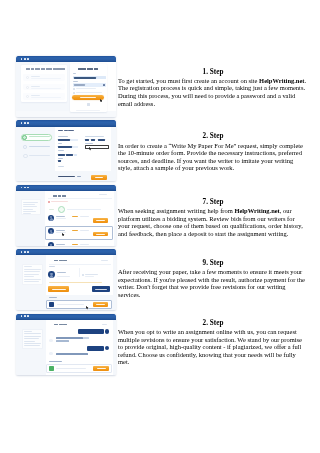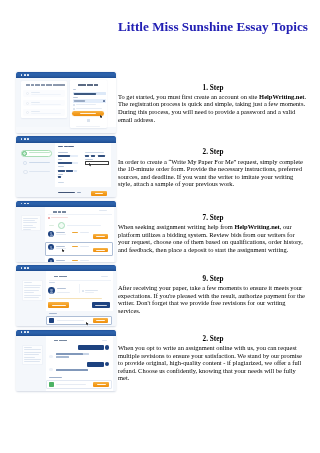--- a/index.html
+++ b/index.html
@@ -4,21 +4,21 @@
 <style>
   html,body{margin:0;padding:0;}
   body{width:320px;height:453px;background:#ffffff;overflow:hidden;
        font-family:"Liberation Serif",serif;-webkit-font-smoothing:antialiased;}
   .page{position:relative;width:320px;height:453px;}
 
   .title{position:absolute;left:118px;top:19px;width:190px;text-align:center;color:#2320b4;
     font-family:"Liberation Serif",serif;font-weight:bold;font-size:13.2px;letter-spacing:0px;
     line-height:15px;white-space:nowrap;}
 
-  .grid{position:absolute;left:16px;top:72px;width:292px;border-collapse:collapse;}
+  .grid{position:absolute;left:16px;top:56px;width:292px;border-collapse:collapse;}
   .row{height:64.4px;}
   .row > td{padding:0;vertical-align:middle;}
   .shotwrap{width:100px;height:61px;vertical-align:top !important;}
   .step{width:190px;padding-left:2px !important;}
   .step .inner{position:relative;}
   .r1 .inner{top:-0.8px;} .r2 .inner{top:-0.5px;} .r3 .inner{top:0.5px;}
   .r4 .inner{top:-2.5px;} .r5 .inner{top:-3.2px;}
   .step h3{margin:0;font-size:7.2px;line-height:8px;font-weight:bold;text-align:center;
            color:#000;font-family:"Liberation Serif",serif;}
   .step p{margin:1.2px 0 0 0;font-size:6.48px;line-height:7.55px;color:#000;text-align:left;
@@ -35,21 +35,20 @@
   .dots i{position:absolute;top:0;width:1.5px;height:1.7px;border-radius:50%;background:#eef4fa;}
   .dots i:nth-child(1){left:0;}
   .dots i:nth-child(2){left:3.4px;}
   .dots i:nth-child(3){left:6.7px;}
   .vp{position:absolute;left:0;top:6.2px;width:100px;height:54.8px;background:#f4f6fa;}
 </style>
 </head>
 <body>
 
 <div class="page">
-  <div class="title">Little Miss Sunshine Essay Topics</div>
   <table class="grid">
       <tbody>
     <tr class="row">
       <td class="shotwrap">
         <div class="shot">
               <div class="chrome">
                 <div class="dots">
                   <i></i>
                   <i></i>
                   <i></i>

